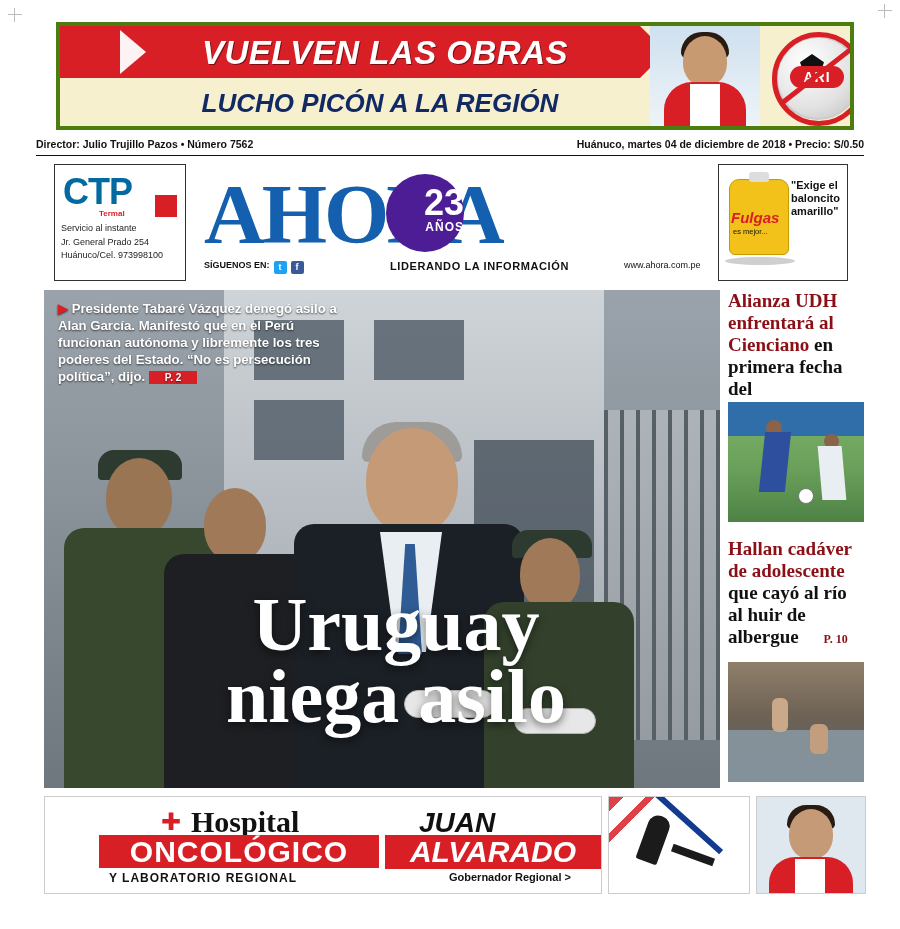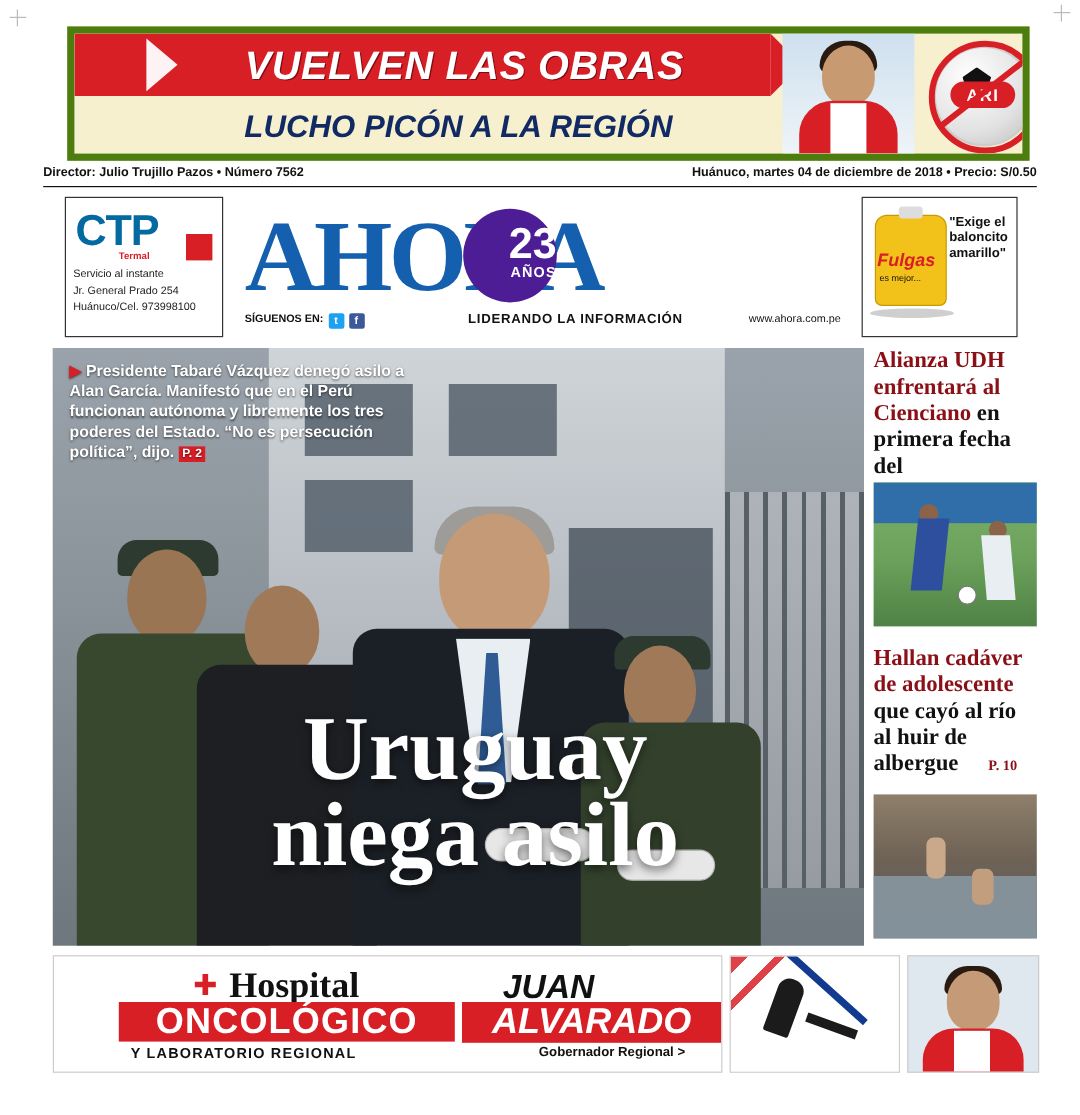--- a/index.html
+++ b/index.html
@@ -8,21 +8,21 @@
 
   
   .crop-tl{position:absolute;left:8px;top:8px;width:14px;height:14px;}
   .crop-tl:before{content:"";position:absolute;left:6px;top:0;width:1px;height:14px;background:#bbb;}
   .crop-tl:after{content:"";position:absolute;left:0;top:6px;width:14px;height:1px;background:#bbb;}
   .crop-tr{position:absolute;right:8px;top:4px;width:14px;height:14px;}
   .crop-tr:before{content:"";position:absolute;left:6px;top:0;width:1px;height:14px;background:#bbb;}
   .crop-tr:after{content:"";position:absolute;left:0;top:6px;width:14px;height:1px;background:#bbb;}
 
   
-  .topad{position:absolute;left:56px;top:22px;width:790px;height:100px;border:6px solid #4d7c0f;background:#f6f0cf;overflow:hidden;}
+  .topad{position:absolute;left:56px;top:22px;width:790px;height:100px;border:4px solid #4d7c0f;background:#f6f0cf;overflow:hidden;}
   .topad .redband{position:absolute;left:0;top:0;width:580px;height:52px;background:#d81f26;}
   .topad .redband:after{content:"";position:absolute;right:-26px;top:0;border-top:26px solid transparent;border-bottom:26px solid transparent;border-left:26px solid #d81f26;}
   .topad .arrow{position:absolute;left:60px;top:4px;width:0;height:0;border-top:22px solid transparent;border-bottom:22px solid transparent;border-left:26px solid #ffffff;opacity:.95;}
   .topad .t1{position:absolute;left:90px;top:8px;width:470px;text-align:center;color:#fff;font-weight:bold;font-size:33px;letter-spacing:.5px;font-family:"Liberation Sans",sans-serif;font-style:italic;text-shadow:1px 1px 0 #7c0d12;}
   .topad .t2{position:absolute;left:70px;top:62px;width:500px;text-align:center;color:#122a63;font-weight:bold;font-size:26px;font-style:italic;}
   .topad .person{position:absolute;left:590px;top:0;width:110px;height:100px;background:linear-gradient(#cfe0ef,#eef4f8);overflow:hidden;}
   .topad .person .head{position:absolute;left:33px;top:10px;width:44px;height:50px;border-radius:50% 50% 45% 45%;background:#c79a72;}
   .topad .person .hair{position:absolute;left:31px;top:6px;width:48px;height:26px;border-radius:24px 24px 6px 6px;background:#2a1b12;}
   .topad .person .body{position:absolute;left:14px;top:56px;width:82px;height:46px;background:#d81f26;border-radius:28px 28px 0 0;}
   .topad .person .shirt{position:absolute;left:40px;top:58px;width:30px;height:44px;background:#fff;}
@@ -96,21 +96,21 @@
   .f-main .shirt{position:absolute;left:86px;top:104px;width:62px;height:120px;background:#e9eef3;clip-path:polygon(0 0,100% 0,74% 100%,26% 100%);}
   .f-main .tie{position:absolute;left:104px;top:116px;width:24px;height:110px;background:#2f5c94;clip-path:polygon(30% 0,70% 0,100% 100%,0 100%);}
   .f-cop3{left:440px;width:150px;height:250px;}
   .f-cop3 .head{left:36px;top:0;width:60px;height:72px;background:#a07a58;}
   .f-cop3 .cap{position:absolute;left:28px;top:-8px;width:80px;height:28px;background:#2c3a2f;border-radius:16px 16px 4px 4px;}
   .f-cop3 .torso{left:0;top:64px;width:150px;height:190px;background:#33412c;}
   .mic{position:absolute;background:#e7e7e7;border-radius:14px;border:1px solid #b5b5b5;}
 
   .lead{position:absolute;left:58px;top:300px;width:290px;font-size:13.2px;line-height:17px;color:#fff;font-weight:bold;text-shadow:0 1px 2px rgba(0,0,0,.65);}
   .lead .bullet{color:#d81f26;font-size:13px;}
-  .lead .pg{background:#d81f26;color:#fff;font-size:10px;padding:1px 3px;}
+  .lead .pg{background:#d81f26;color:#fff;font-size:10px;padding:1px 16px;}
   .headline{position:absolute;left:44px;top:588px;width:704px;text-align:center;color:#fff;font-family:"Liberation Serif",serif;font-weight:bold;font-size:76px;line-height:72px;text-shadow:0 3px 8px rgba(0,0,0,.55);}
 
   
   .rightcol{position:absolute;left:728px;top:290px;width:136px;height:498px;}
   .rc-title{font-family:"Liberation Serif",serif;font-size:19px;line-height:22px;color:#8b0f16;font-weight:bold;}
   .rc-title .blk{color:#111;font-weight:bold;}
   .rc-title .pg{color:#8b0f16;font-size:12px;padding-left:20px;}
   .rc-photo1{position:absolute;left:0;top:112px;width:136px;height:120px;background:linear-gradient(180deg,#7fb26b 0%,#6aa05a 55%,#4f8246 100%);overflow:hidden;}
   .rc-photo1 .stand{position:absolute;left:0;top:0;width:136px;height:34px;background:#2f6ea8;}
   .rc-photo1 .p1{position:absolute;left:34px;top:30px;width:26px;height:60px;background:#2d4f9e;transform:skewX(-6deg);}

